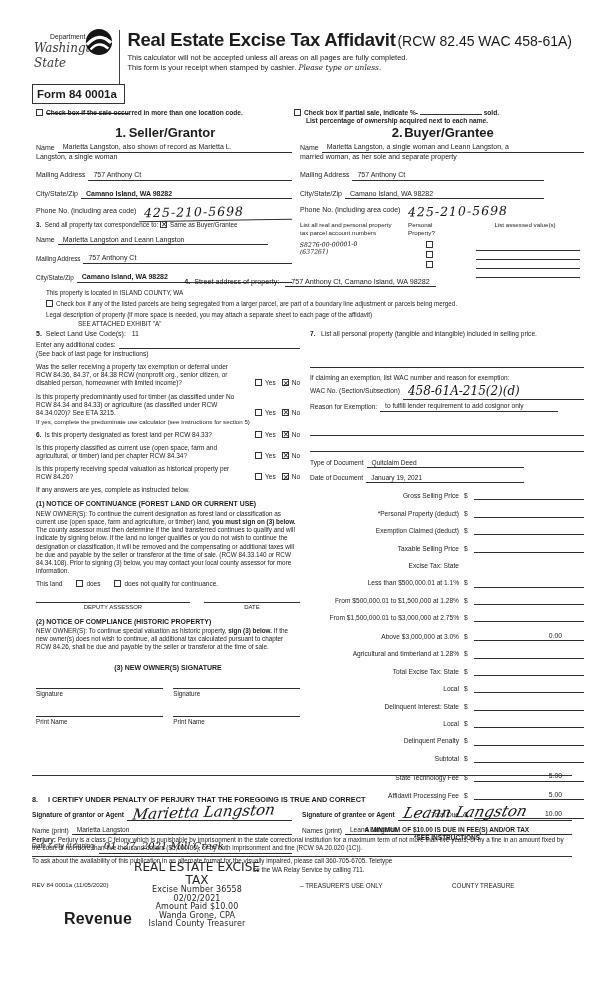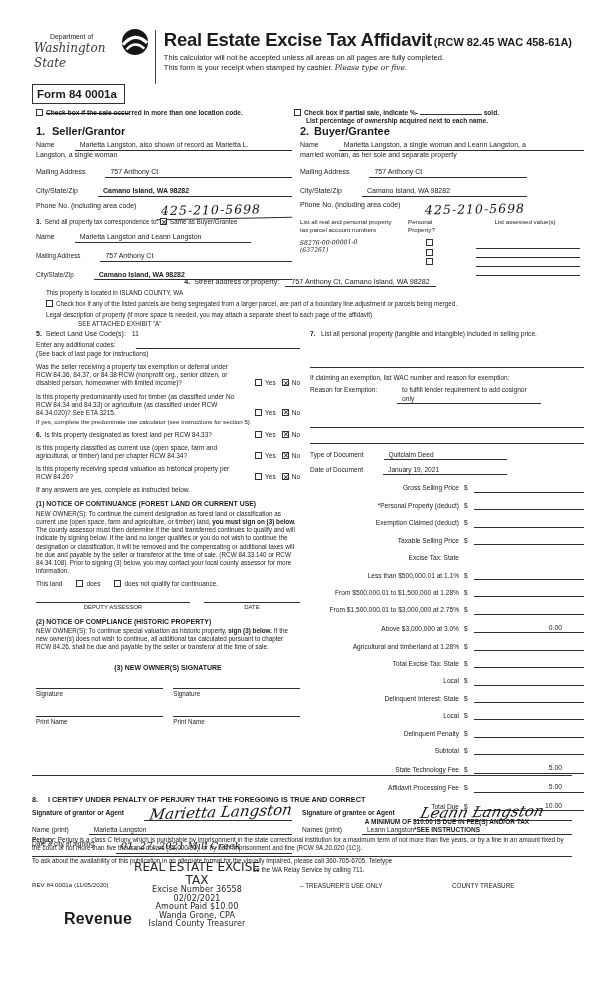--- a/index.html
+++ b/index.html
@@ -14,44 +14,44 @@
   .hdr { position:absolute; top:28px; left:32px; width:540px; display:flex; }
   .logo { width:116px; position:relative; padding-top:5px; }
   .logo .dept { font-size:6.8px; margin-left:18px; }
   .logo .rev { font-size:16px; font-weight:bold; letter-spacing:.2px; }
   .logo .wa { font-size:12px; font-style:italic; font-family:"DejaVu Serif", serif; margin-left:2px; color:#3a3a3a; }
   .logo svg { position:absolute; right:-8px; top:0; }
   .hdr-div { width:1px; background:#444; margin:2px 8px 0 14px; height:54px; }
   .titleblk { flex:1; }
   .title-row { white-space:nowrap; }
   .main-title { font-size:18.5px; font-weight:bold; letter-spacing:-.3px; }
-  .title-rcw { font-size:11px;font-weight:bold; }
+  .title-rcw { font-size:14px; }
   .subs { margin-top:2px; font-size:7.5px; line-height:1.35; }
   .formbox { position:absolute; top:84px; left:32px; border:1.5px solid #333; padding:2px 7px 2px 4px; font-size:11.5px; font-weight:bold; }
 
   
   .cb { display:inline-block; width:7px; height:7px; border:1px solid #333; position:relative; vertical-align:-1px; margin-right:3px; background:#fff; }
   .cb.checked::after { content:"\2715"; position:absolute; top:-1.5px; left:0px; font-size:7.5px; color:#111; }
 
   .strike { text-decoration:line-through; }
 
   .topchecks { position:absolute; top:109px; left:36px; width:548px; display:flex; font-size:6.6px; font-weight:bold; }
   .tc-left { width:258px; }
   .tc-right { flex:1; }
   .tc-line { display:inline-block; width:62px; border-bottom:1px solid #333; }
 
   
-  .frow { display:flex; align-items:flex-start;gap:17px; }
+  .frow { display:flex; align-items:center; }
   .flabel { white-space:nowrap; padding-right:3px; }
   .fval { flex:1; border-bottom:1px solid #2f2f2f; padding:0 2px 0 5px; min-height:8px; }
 
   .cols1 { position:absolute; top:125px; left:36px; width:548px; display:flex; }
   .pcol-l { width:256px; margin-right:8px; }
   .pcol-r { flex:1; }
-  .sec-h { font-size:11px; font-weight:bold; }
+  .sec-h { font-size:13px; font-weight:bold;text-align:center; }
   .sec-num { display:inline-block; width:16px; font-weight:bold; }
 
   .hand { font-family:"DejaVu Serif", serif; font-style:italic; color:#141414; }
   .hand-phone { font-size:12.5px; margin-bottom:-2px; letter-spacing:1px; transform:rotate(-1deg); }
   .hand-mid { font-size:10.5px; line-height:1.15; transform:rotate(-1deg); }
   .hand-sm { font-size:10px; margin-bottom:-2px; }
   .sig { font-size:15px; white-space:nowrap; transform:skewX(-10deg) rotate(-2deg); }
 
   .parcel-grid { display:flex; margin-top:4px; }
   .pg-c1 { width:108px; font-size:6.2px; }
@@ -132,21 +132,21 @@
       </svg>
     </div>
     <div class="hdr-div"></div>
     <div class="titleblk">
       <div class="title-row">
         <span class="main-title">Real Estate Excise Tax Affidavit</span>
         <span class="title-rcw">(RCW 82.45 WAC 458-61A)</span>
       </div>
       <div class="subs">
         <div>This calculator will not be accepted unless all areas on all pages are fully completed.</div>
-        <div><span>This form is your receipt when stamped by cashier. </span><span class="italic" style="font-family:'DejaVu Serif',serif">Please type or five.</span></div>
+        <div><span>This form is your receipt when stamped by cashier. </span><span class="italic" style="font-family:'DejaVu Serif',serif">Please type or unless.</span></div>
       </div>
     </div>
   </div>
 
   <div class="formbox">Form 84 0001a</div>
 
   <div class="topchecks">
     <div class="tc-left">
       <span class="cb strike"></span><span class="strike">Check box if the sale occu</span><span>rred in more than one location code.</span>
     </div>
@@ -319,20 +319,24 @@
         <div class="ns-cell mt">
             <div class="ln">Print Name</div>
           </div>
       </div>
     </div>
 
     <div class="pcol">
       <div style="font-size:6.6px;"><b>7.</b>&nbsp;&nbsp;&nbsp;<span>List all personal property (tangible and intangible) included in selling price.</span></div>
       <div class="blankline" style="margin-top:20px;"></div>
       <div style="font-size:6.5px; margin-top:6px;">If claiming an exemption, list WAC number and reason for exemption:</div>
+      <div class="frow" style="margin-top:2px; font-size:6.6px;">
+          <span class="flabel">WAC No. (Section/Subsection)</span>
+          <span class="fval hand" style="font-size:12px; margin-bottom:-2px;">458-61A-215(2)(d)</span>
+        </div>
       <div class="frow" style="margin-top:4px; font-size:6.6px;">
           <span class="flabel">Reason for Exemption:</span>
           <span class="fval">to fulfill lender requirement to add cosignor only</span>
           <span style="width:26px;"></span>
         </div>
       <div class="blankline" style="margin-top:14px;"></div>
       <div class="blankline" style="margin-top:6px;"></div>
       <div class="frow" style="margin-top:7px; font-size:6.6px;">
           <span class="flabel">Type of Document</span>
           <span class="fval">Quitclaim Deed</span>

